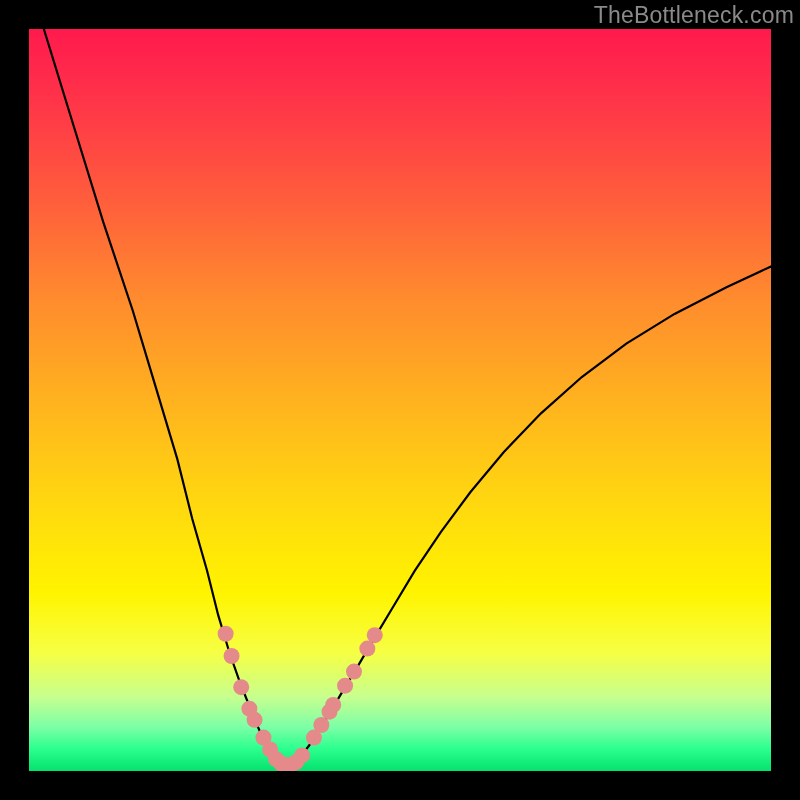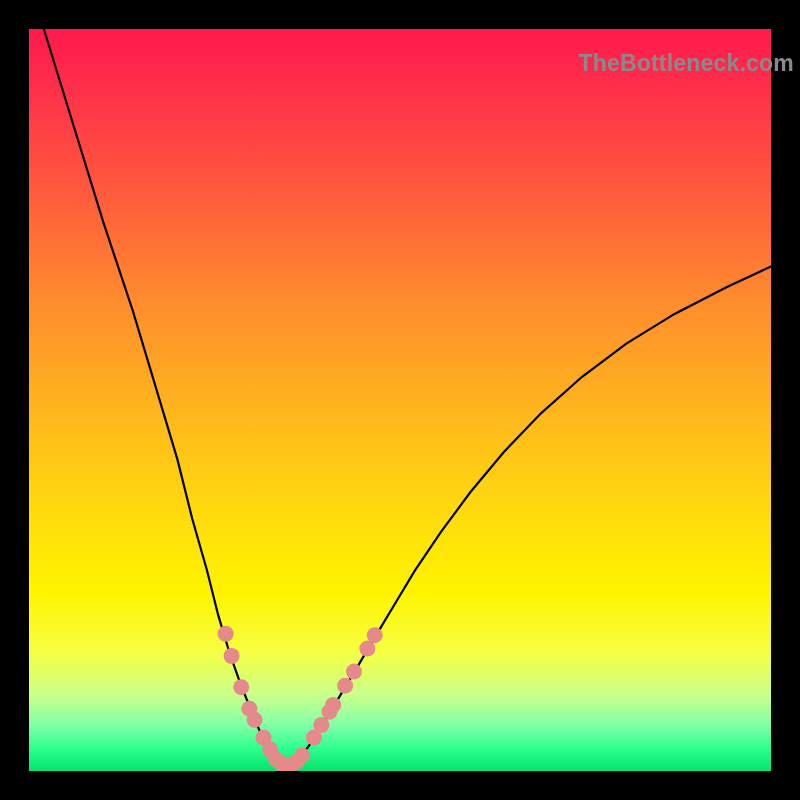--- a/index.html
+++ b/index.html
@@ -46,24 +46,23 @@
   svg.lines {
     position: absolute;
     inset: 0;
   }
   .watermark {
     position: absolute;
     top: 2px;
     right: 6px;
     color: #8a8a8a;
     font-size: 23px;
-    font-weight: 700;
+    font-weight: 400;
     letter-spacing: 0.2px;
     user-select: none;
-    margin-top: 48px;
   }
   .dot {
     fill: #e58a8a;
     stroke: none;
   }
 </style>
 </head>
 <body>
 
 <div class="frame">

